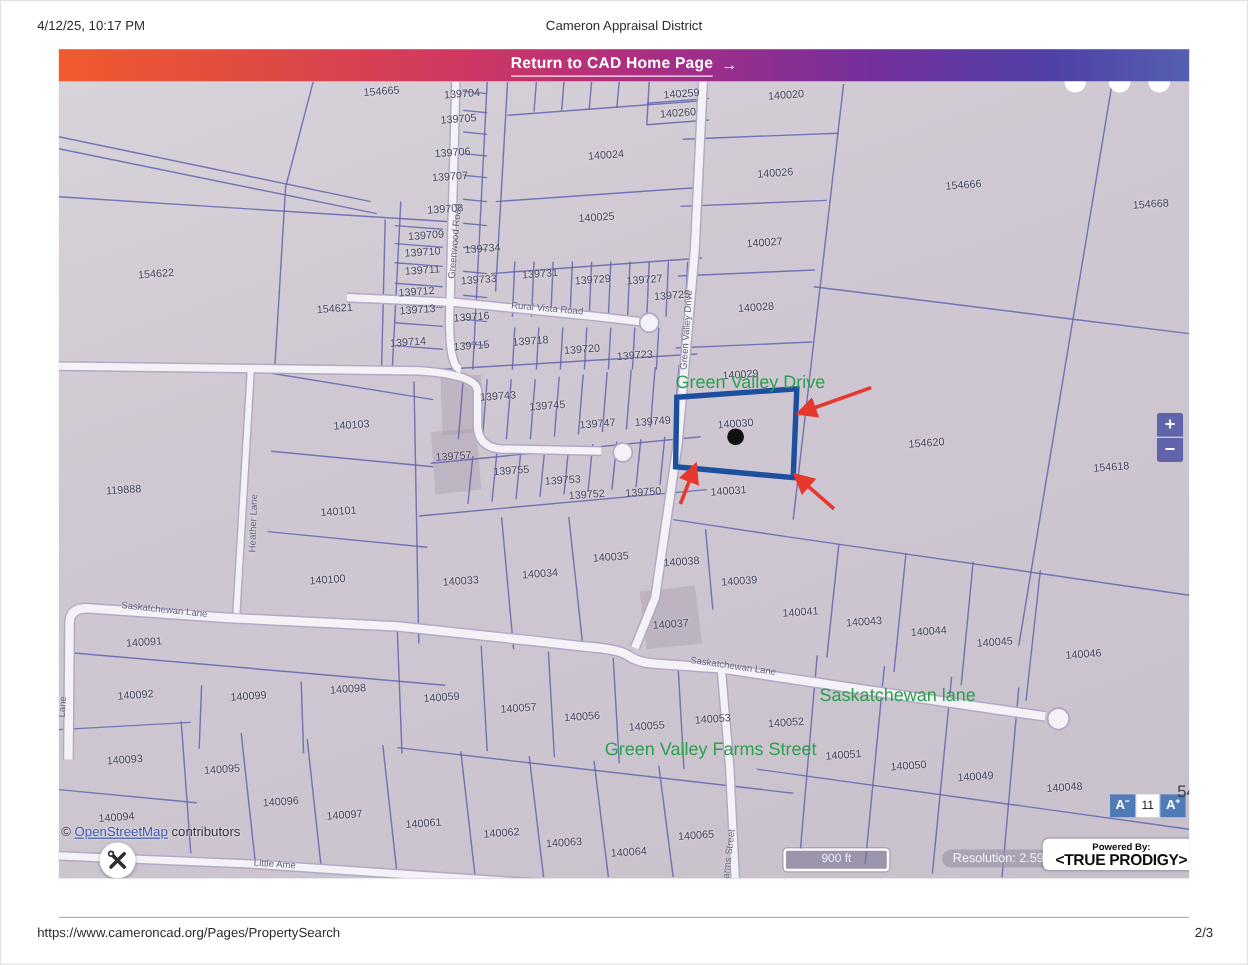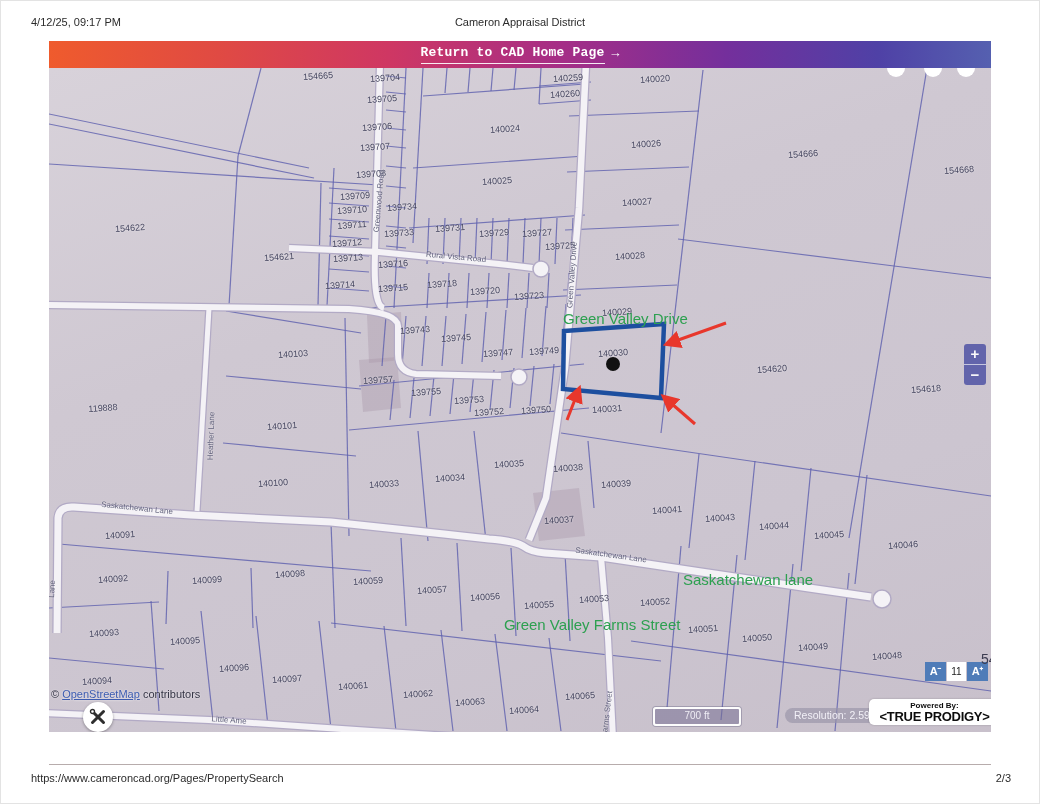--- a/index.html
+++ b/index.html
@@ -6,21 +6,21 @@
   body{
     width:1040px;height:804px;position:relative;background:#ffffff;
     font-family:"Liberation Sans", sans-serif;overflow:hidden;
     border:1px solid #e3e3e3;box-sizing:border-box;
   }
   .print-header-date{position:absolute;left:30px;top:15px;font-size:11px;color:#2b2b2b;}
   .print-header-title{position:absolute;left:0;top:15px;width:100%;text-align:center;font-size:11px;color:#2b2b2b;}
   .banner{
     position:absolute;left:48px;top:40px;width:942px;height:27px;
     background:linear-gradient(90deg,#ef5b2d 0%,#e04a43 18%,#cf3763 36%,#a62e86 54%,#742f9c 72%,#4f41a6 88%,#5560b0 100%);
-    display:flex;align-items:center;justify-content:center;cursor:pointer;font-family:Liberation Mono, monospace;
+    display:flex;align-items:center;justify-content:center;cursor:pointer;
   }
   .banner-label{color:#ffffff;font-size:13px;font-weight:bold;letter-spacing:.2px;
     border-bottom:1.5px solid rgba(255,255,255,.9);padding-bottom:3px;}
   .banner-arrow{color:#ffffff;font-size:13px;margin-left:7px;padding-bottom:3px;}
   .map{
     position:absolute;left:48px;top:67px;width:942px;height:664px;overflow:hidden;
     background:linear-gradient(160deg,#d8d2da 0%,#cfc8d2 35%,#ccc5d0 70%,#c8c0cb 100%);
   }
   #map-svg{position:absolute;left:0;top:0;}
   .plabel{
@@ -72,21 +72,21 @@
     background:#ffffff;box-shadow:0 1px 3px rgba(0,0,0,.35);cursor:pointer;
     display:flex;align-items:center;justify-content:center;
   }
   .sep-line{position:absolute;left:48px;top:763px;width:942px;height:1px;background:#b7acac;}
   .print-footer-url{position:absolute;left:30px;top:771px;font-size:11px;color:#2b2b2b;}
   .print-footer-page{position:absolute;right:28px;top:771px;font-size:11px;color:#2b2b2b;}
 </style>
 </head>
 <body>
 
-<div class="print-header-date">4/12/25, 09:17 PM</div>
+<div class="print-header-date">4/12/25, 10:17 PM</div>
 <div class="print-header-title">Cameron Appraisal District</div>
 
 <div class="banner">
   <span class="banner-label">Return to CAD Home Page</span>
   <span class="banner-arrow">→</span>
 </div>
 
 <div class="map" id="map">
   <svg id="map-svg" width="942" height="664" viewBox="0 0 942 664">
     <defs>
@@ -374,21 +374,21 @@
   </div>
 
   <div class="font-ctl">
     <div class="fc-btn">A⁻</div>
     <div class="fc-val">11</div>
     <div class="fc-btn">A⁺</div>
   </div>
 
   <div class="partial-54">54</div>
 
-  <div class="scale-bar">700 ft</div>
+  <div class="scale-bar">900 ft</div>
   <div class="res-badge">Resolution: 2.59</div>
 
   <div class="powered">
     <div class="powered-line1">Powered By:</div>
     <div class="powered-line2">&lt;TRUE PRODIGY&gt;</div>
   </div>
 
   <div class="attribution">
     <span>©</span>
     <a>OpenStreetMap</a>

